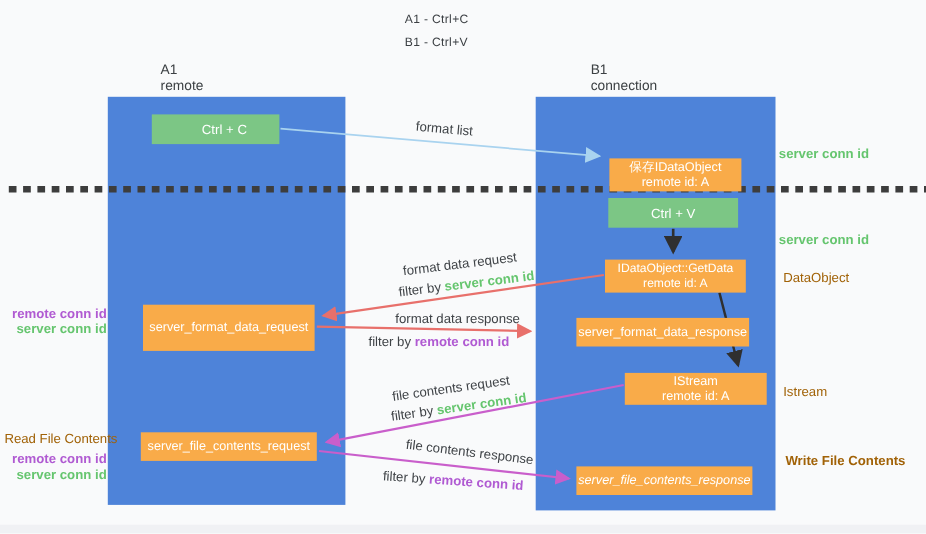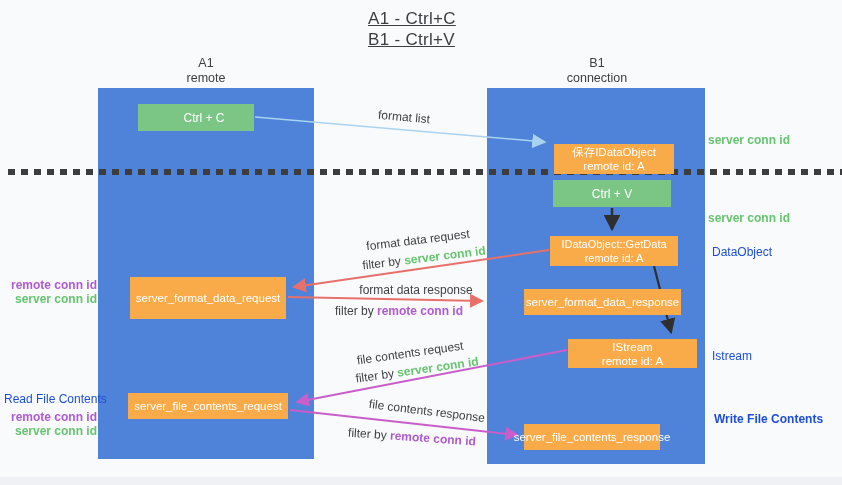--- a/index.html
+++ b/index.html
@@ -1,50 +1,50 @@
 <!DOCTYPE html>
 <html><head>
 <meta charset="utf-8">
 <style>
   * { margin:0; padding:0; box-sizing:border-box; }
   html,body { width:842px; height:485px; }
   body { font-family:"Liberation Sans", sans-serif; background:#f9fafb; }
   .canvas { position:relative; width:842px; height:485px; overflow:hidden; background:#f9fafb; }
 
-  .title-block { position:absolute; left:368px; top:8px; color:#3b3f43; font-size:17px; line-height:21px; letter-spacing:0.3px;text-decoration:underline; }
+  .title-block { position:absolute; left:368px; top:8px; color:#3b3f43; font-size:11px; line-height:21px; letter-spacing:0.3px; }
 
   .lane { position:absolute; background:#4e83d9; }
   .lane-left  { left:98px;  top:88px; width:216px; height:371px; }
   .lane-right { left:487px; top:88px; width:218px; height:376px; }
 
-  .lane-header { position:absolute; width:120px; text-align:center; color:#3c4043; font-size:12.5px; line-height:15px; }
+  .lane-header { position:absolute; width:120px; text-align:left; color:#3c4043; font-size:12.5px; line-height:15px; }
   .lane-header-left  { left:146px; top:56px; }
   .lane-header-right { left:537px; top:56px; }
 
   svg.layer { position:absolute; left:0; top:0; z-index:2; }
 
   .box { position:absolute; z-index:3; display:flex; flex-direction:column; justify-content:center; align-items:center; color:#ffffff; font-size:12px; line-height:14px; text-align:center; white-space:nowrap; }
   .box-green  { background:#7cc685; }
   .box-orange { background:#f9ab49; }
 
   .b-ctrl-c   { left:138px; top:104px; width:116px; height:27px;padding-left:16px; }
   .b-save     { left:554px; top:144px; width:120px; height:30px; font-size:11.5px; }
   .b-ctrl-v   { left:553px; top:180px; width:118px; height:27px; }
   .b-getdata  { left:550px; top:236px; width:128px; height:30px; font-size:11px; }
   .b-freq     { left:130px; top:277px; width:156px; height:42px; font-size:11.5px; }
   .b-fresp    { left:488px; top:289px; width:157px; height:26px; font-size:11.5px;margin-left:36px; }
   .b-istream  { left:568px; top:339px; width:129px; height:29px; font-size:11.5px; }
   .b-fcreq    { left:128px; top:393px; width:160px; height:26px; font-size:11.5px; }
-  .b-fcresp   { left:524px; top:424px; width:136px; height:26px; font-size:11.5px; }
+  .b-fcresp   { left:524px; top:424px; width:160px; height:26px; font-size:11.5px;font-style:italic; }
 
   .arrow-label { position:absolute; z-index:4; font-size:12px; color:#3f4347; white-space:nowrap; transform:translate(-50%,-50%); }
   .hl-green  { color:#65c56e; font-weight:bold; }
   .hl-purple { color:#b05ad2; font-weight:bold; }
 
-  .side-label { position:absolute; z-index:4; font-size:12px; white-space:nowrap; color:#1d4ed8; }
+  .side-label { position:absolute; z-index:4; font-size:12px; white-space:nowrap; color:#a16207; }
   .side-green  { color:#65c56e; font-weight:bold; }
   .conn-pair { position:absolute; z-index:4; width:88px; text-align:right; font-size:12px; font-weight:bold; line-height:14px; white-space:nowrap; }
 
   .bottom-edge { position:absolute; left:0; top:477px; width:842px; height:8px; background:#f0f1f4; }
 </style>
 </head>
 <body>
 
 <div class="canvas">
 

